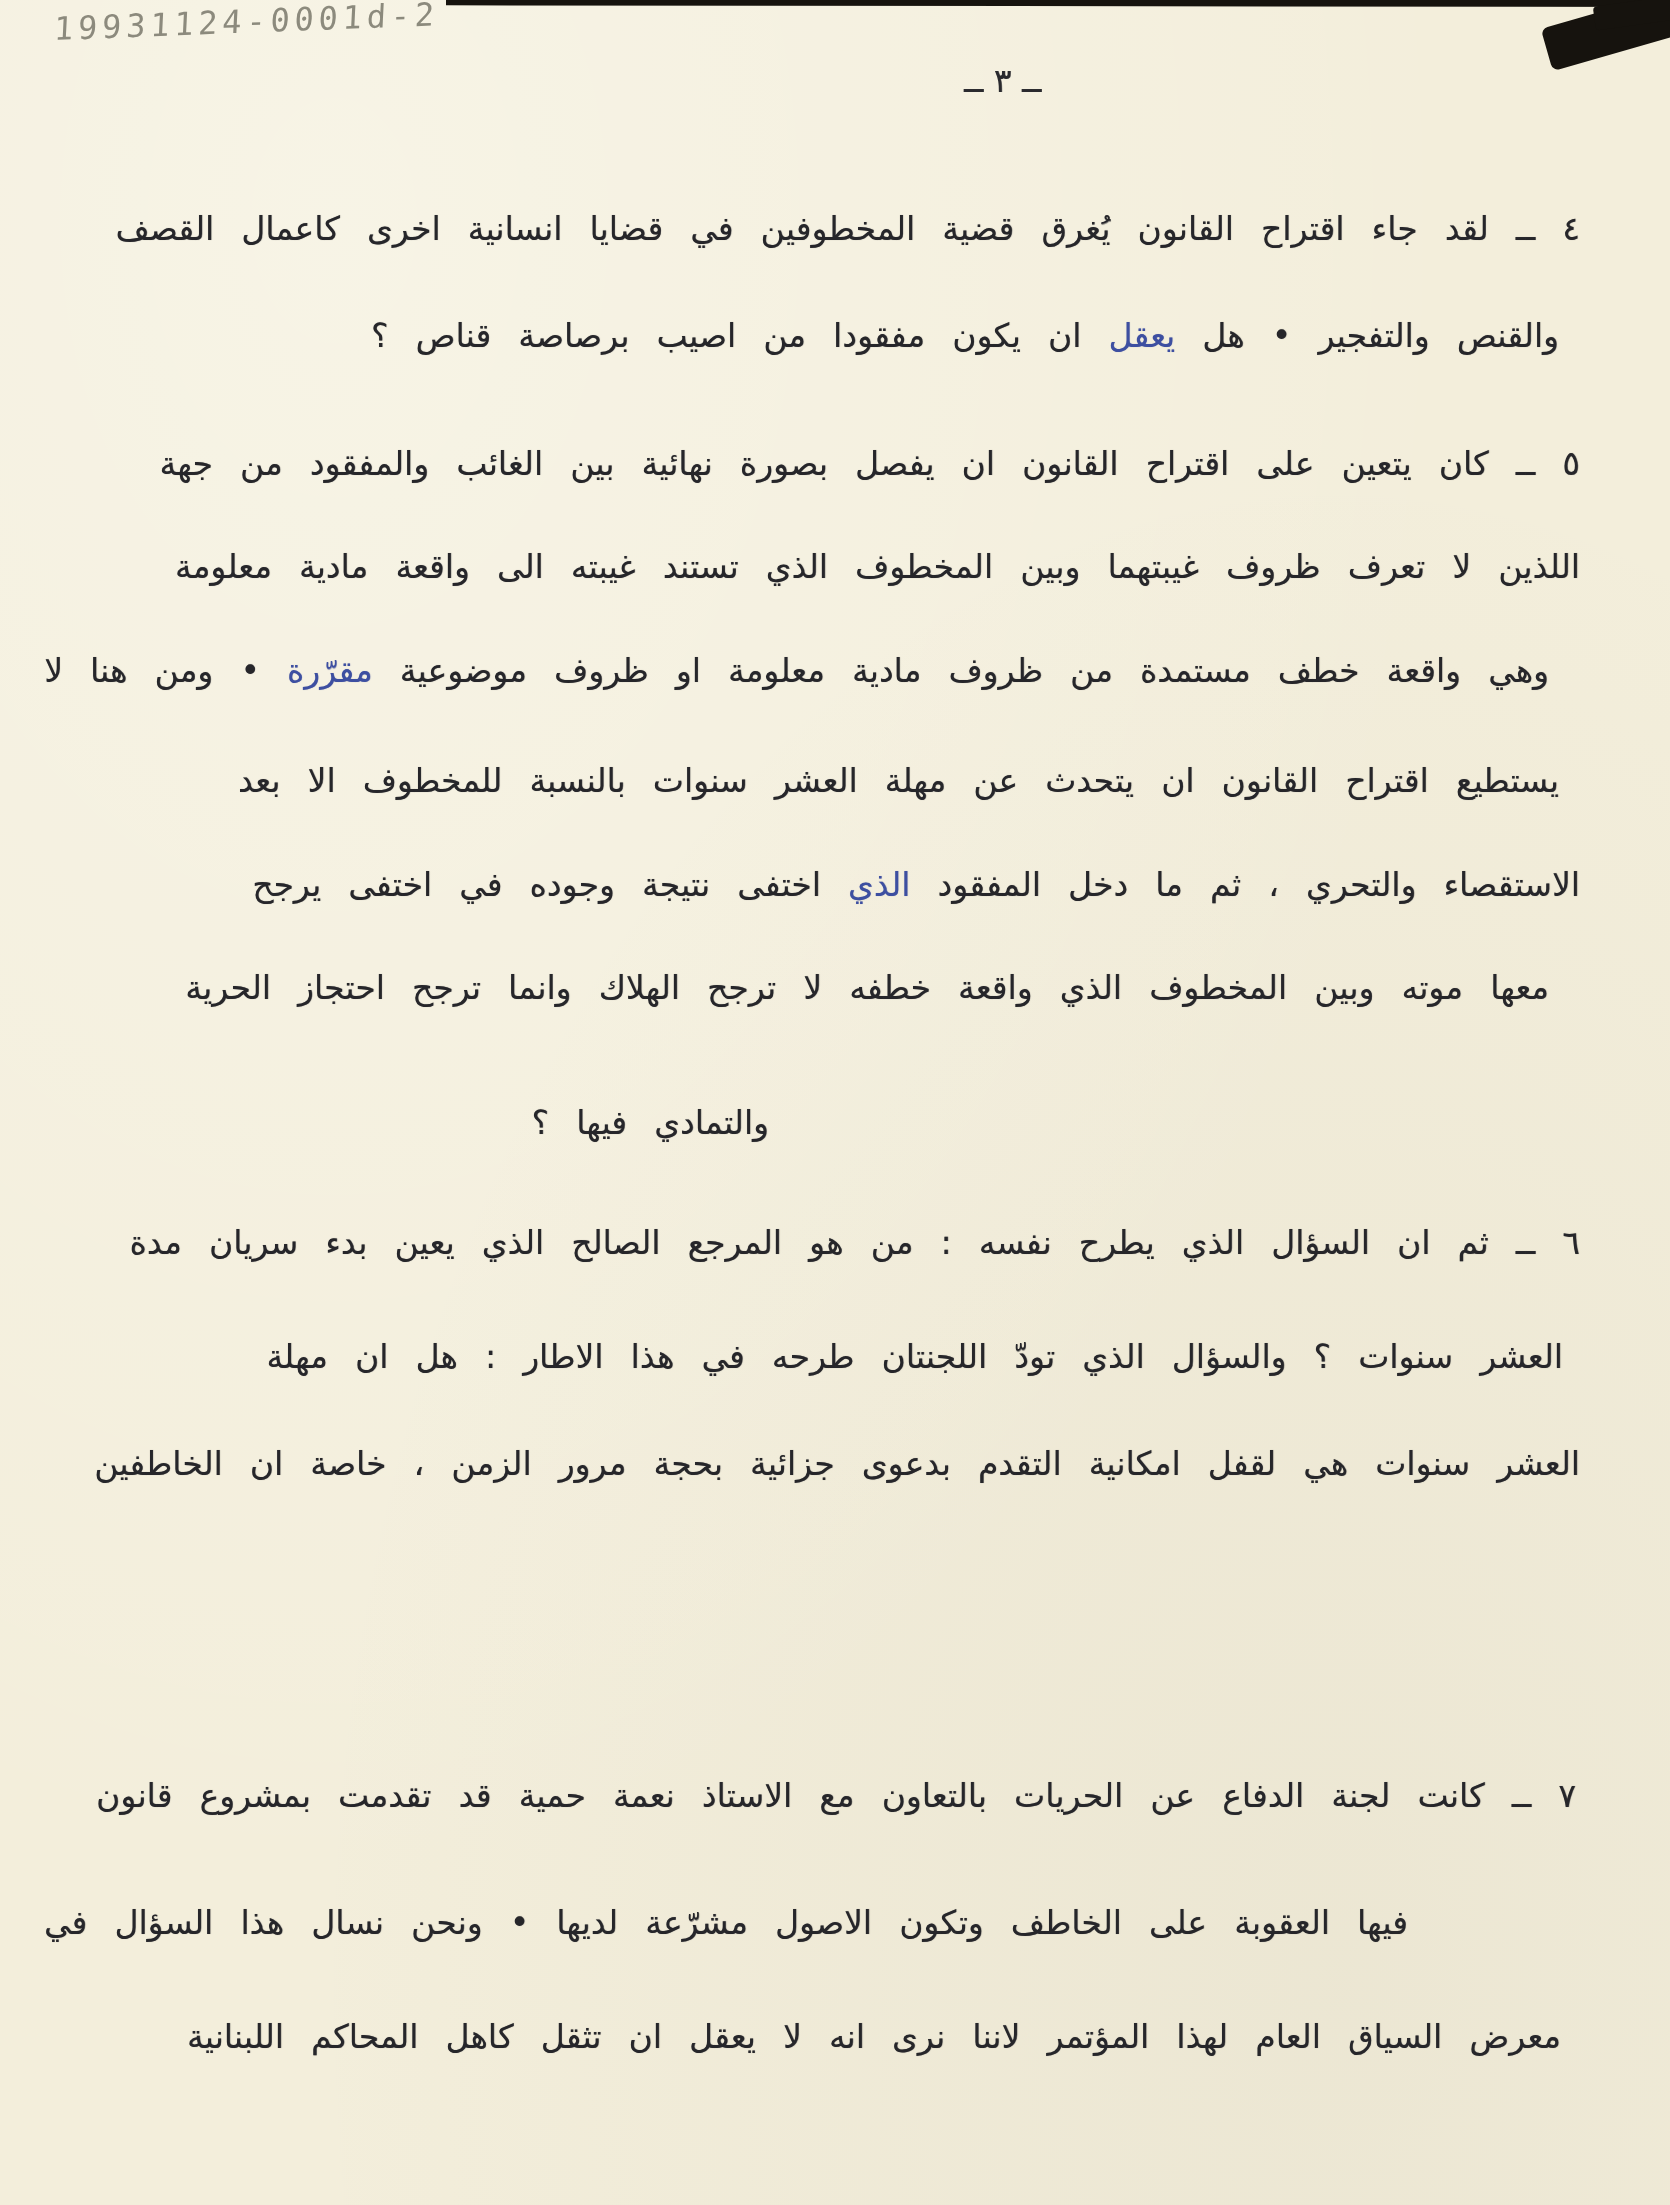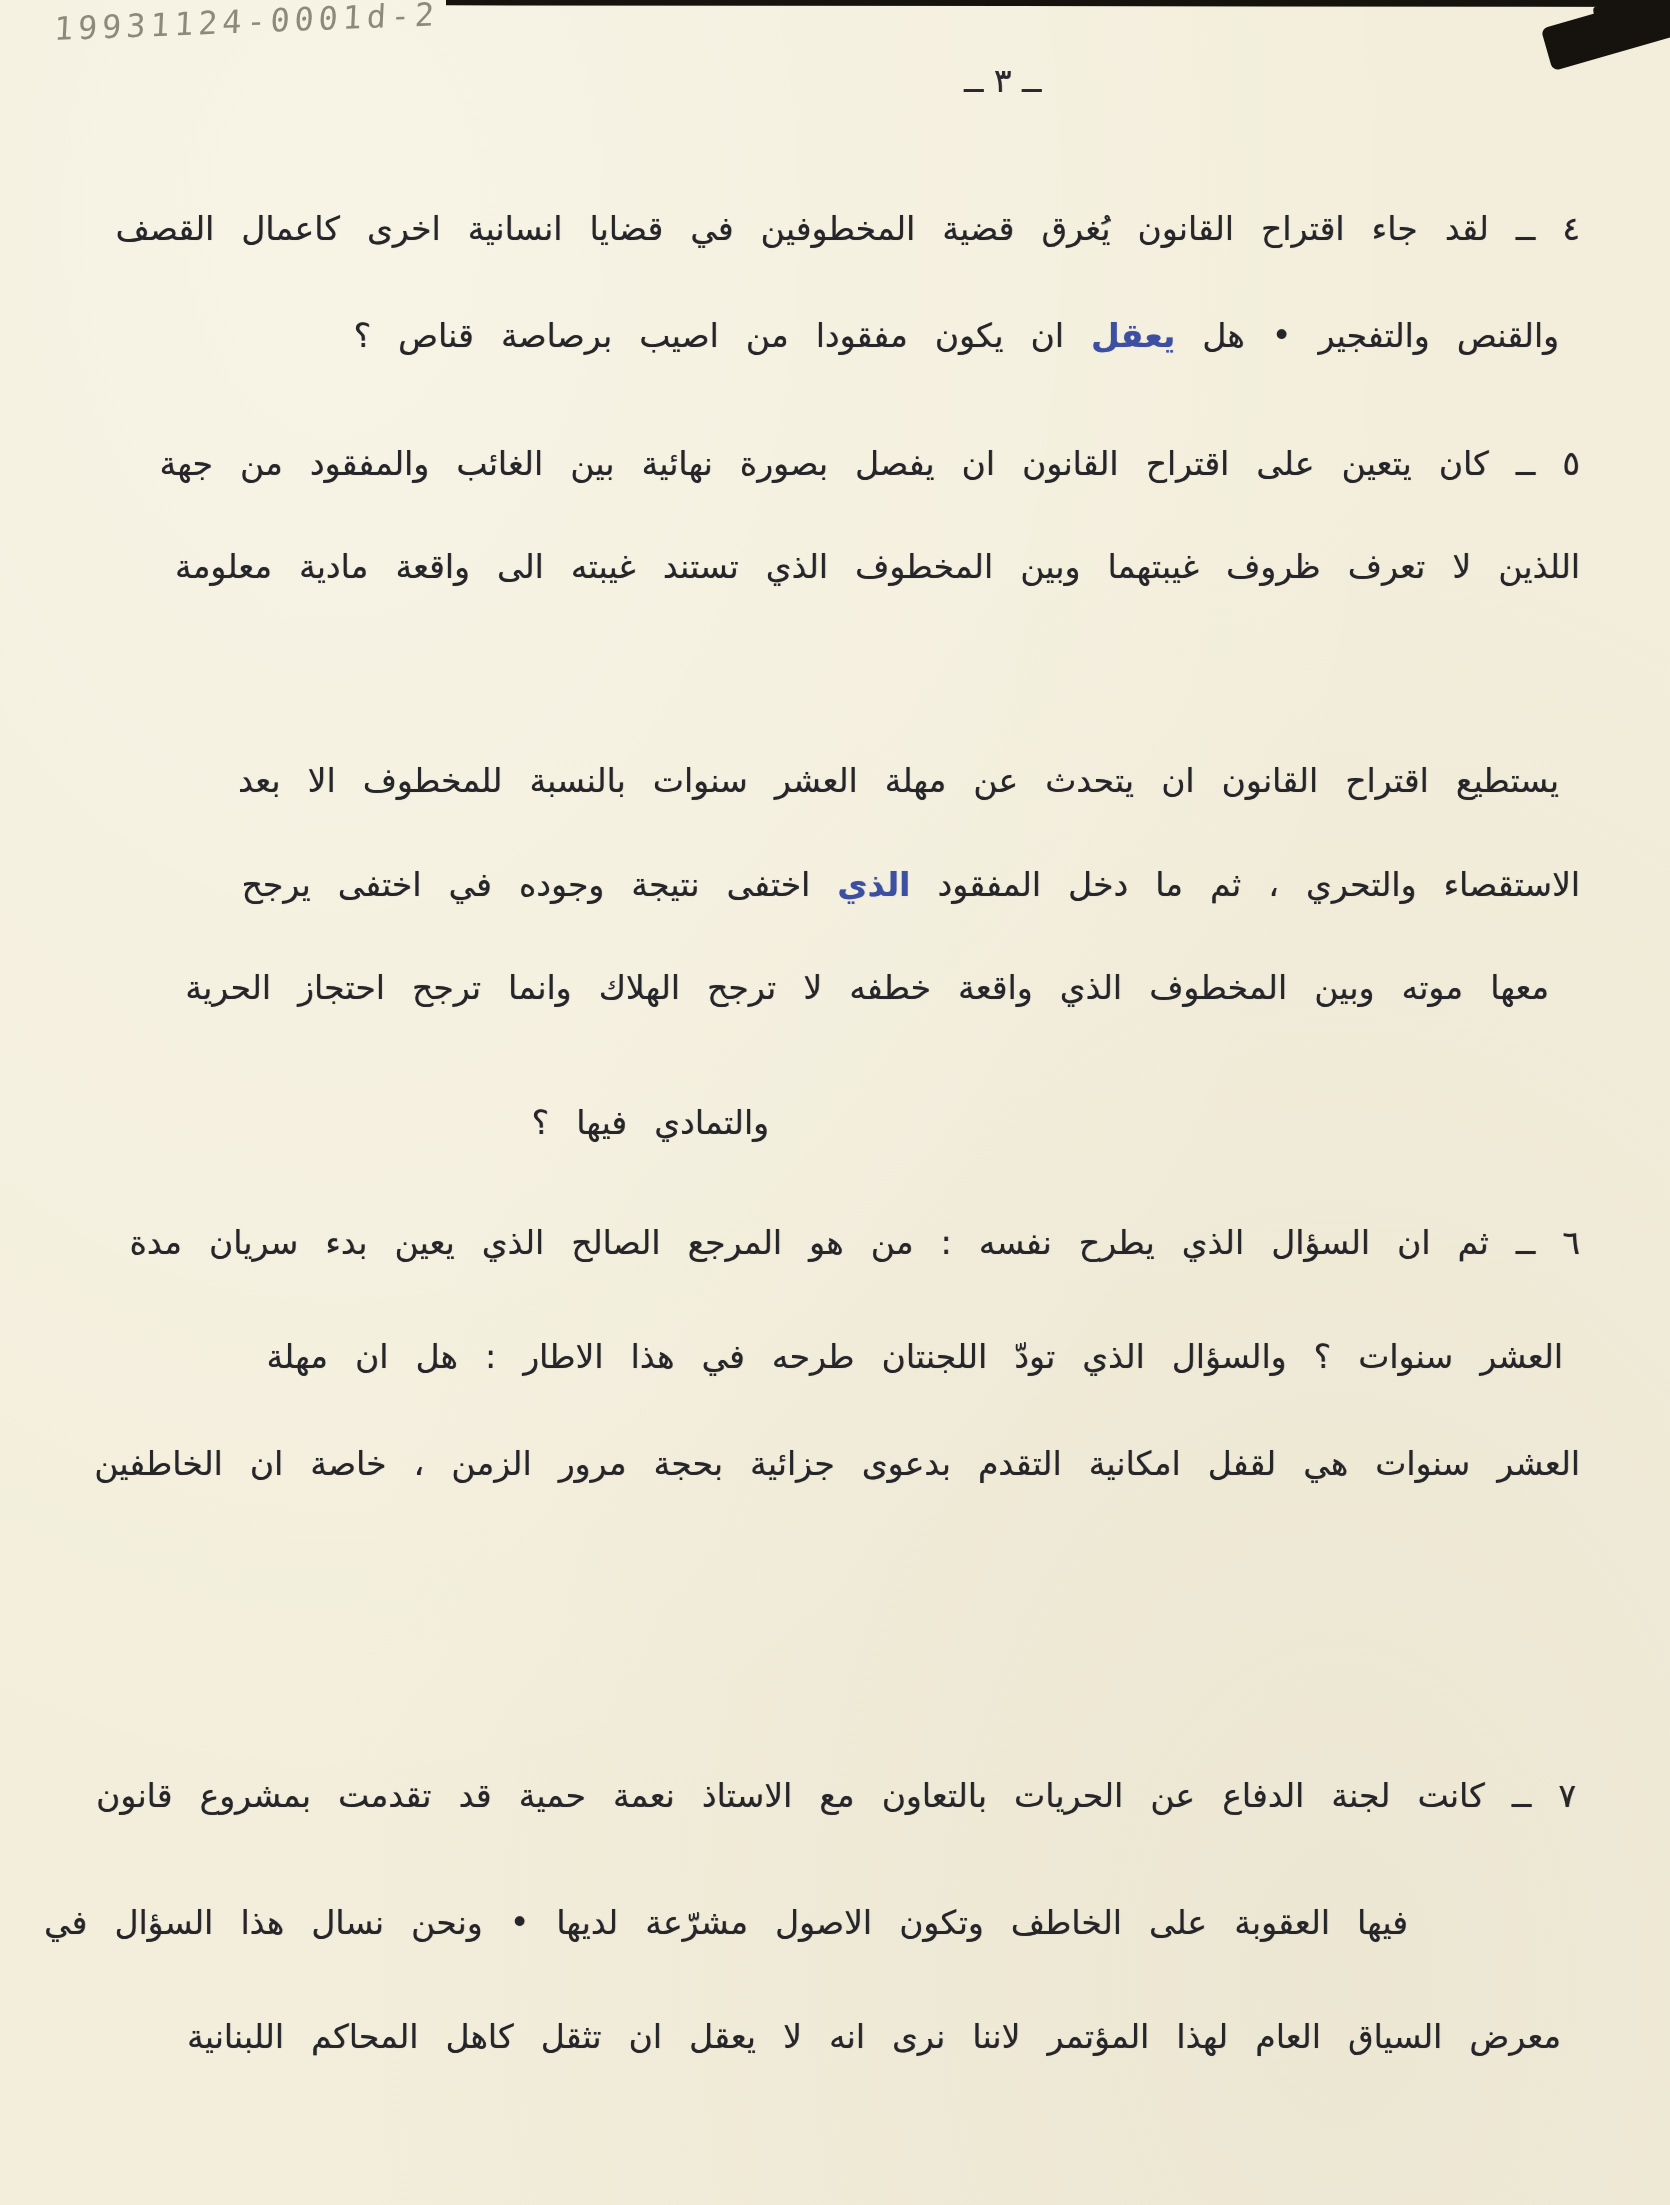--- a/index.html
+++ b/index.html
@@ -47,40 +47,41 @@
   
   .line{
     position:absolute;right:91px;
     direction:rtl;text-align:right;
     font-size:33px;line-height:1.55;
     color:#26262a;
     word-spacing:16.6px;letter-spacing:0.3px;
     white-space:nowrap;
     text-shadow:0.4px 0.4px 0.7px rgba(35,35,40,0.55);
   }
-  .ink-blue{color:#3d4fa1;font-weight:bold;text-shadow:0.3px 0.3px 0.7px rgba(40,55,140,0.5);}
+  .ink-blue{color:#3d4fa1;font-weight:normal;text-shadow:0.3px 0.3px 0.7px rgba(40,55,140,0.5);}
 </style>
 </head>
 <body>
 
 <div id="page">
 
   <div class="top-bar"></div>
   <div class="corner-blob"></div>
   <div class="corner-blob2"></div>
 
   <div class="scan-code">19931124-0001d-2</div>
 
   <div class="page-number">ــ ٣ ــ</div>
 
   <div class="line" style="top:203px;margin-right:0px">٤ ــ لقد جاء اقتراح القانون يُغرق قضية المخطوفين في قضايا انسانية اخرى كاعمال القصف</div>
   <div class="line" style="top:310px;margin-right:21px"><span>والقنص والتفجير • هل </span><span class="ink-blue">يعقل</span><span> ان يكون مفقودا من اصيب برصاصة قناص ؟</span></div>
 
   <div class="line" style="top:438px;margin-right:0px">٥ ــ كان يتعين على اقتراح القانون ان يفصل بصورة نهائية بين الغائب والمفقود من جهة</div>
   <div class="line" style="top:541px;margin-right:0px">اللذين لا تعرف ظروف غيبتهما وبين المخطوف الذي تستند غيبته الى واقعة مادية معلومة</div>
+  <div class="line" style="top:645px;margin-right:31px"><span>وهي واقعة خطف مستمدة من ظروف مادية معلومة او ظروف موضوعية </span><span class="ink-blue">مقرّرة</span><span> • ومن هنا لا</span></div>
   <div class="line" style="top:755px;margin-right:21px">يستطيع اقتراح القانون ان يتحدث عن مهلة العشر سنوات بالنسبة للمخطوف الا بعد</div>
   <div class="line" style="top:859px;margin-right:0px"><span>الاستقصاء والتحري ، ثم ما دخل المفقود </span><span class="ink-blue">الذي</span><span> اختفى نتيجة وجوده في اختفى يرجح</span></div>
   <div class="line" style="top:962px;margin-right:31px">معها موته وبين المخطوف الذي واقعة خطفه لا ترجح الهلاك وانما ترجح احتجاز الحرية</div>
   <div class="line" style="top:1097px;margin-right:811px">والتمادي فيها ؟</div>
 
   <div class="line" style="top:1217px;margin-right:0px">٦ ــ ثم ان السؤال الذي يطرح نفسه : من هو المرجع الصالح الذي يعين بدء سريان مدة</div>
   <div class="line" style="top:1331px;margin-right:17px">العشر سنوات ؟ والسؤال الذي تودّ اللجنتان طرحه في هذا الاطار : هل ان مهلة</div>
   <div class="line" style="top:1438px;margin-right:0px">العشر سنوات هي لقفل امكانية التقدم بدعوى جزائية بحجة مرور الزمن ، خاصة ان الخاطفين</div>
 
   <div class="line" style="top:1770px;margin-right:4px">٧ ــ كانت لجنة الدفاع عن الحريات بالتعاون مع الاستاذ نعمة حمية قد تقدمت بمشروع قانون</div>

